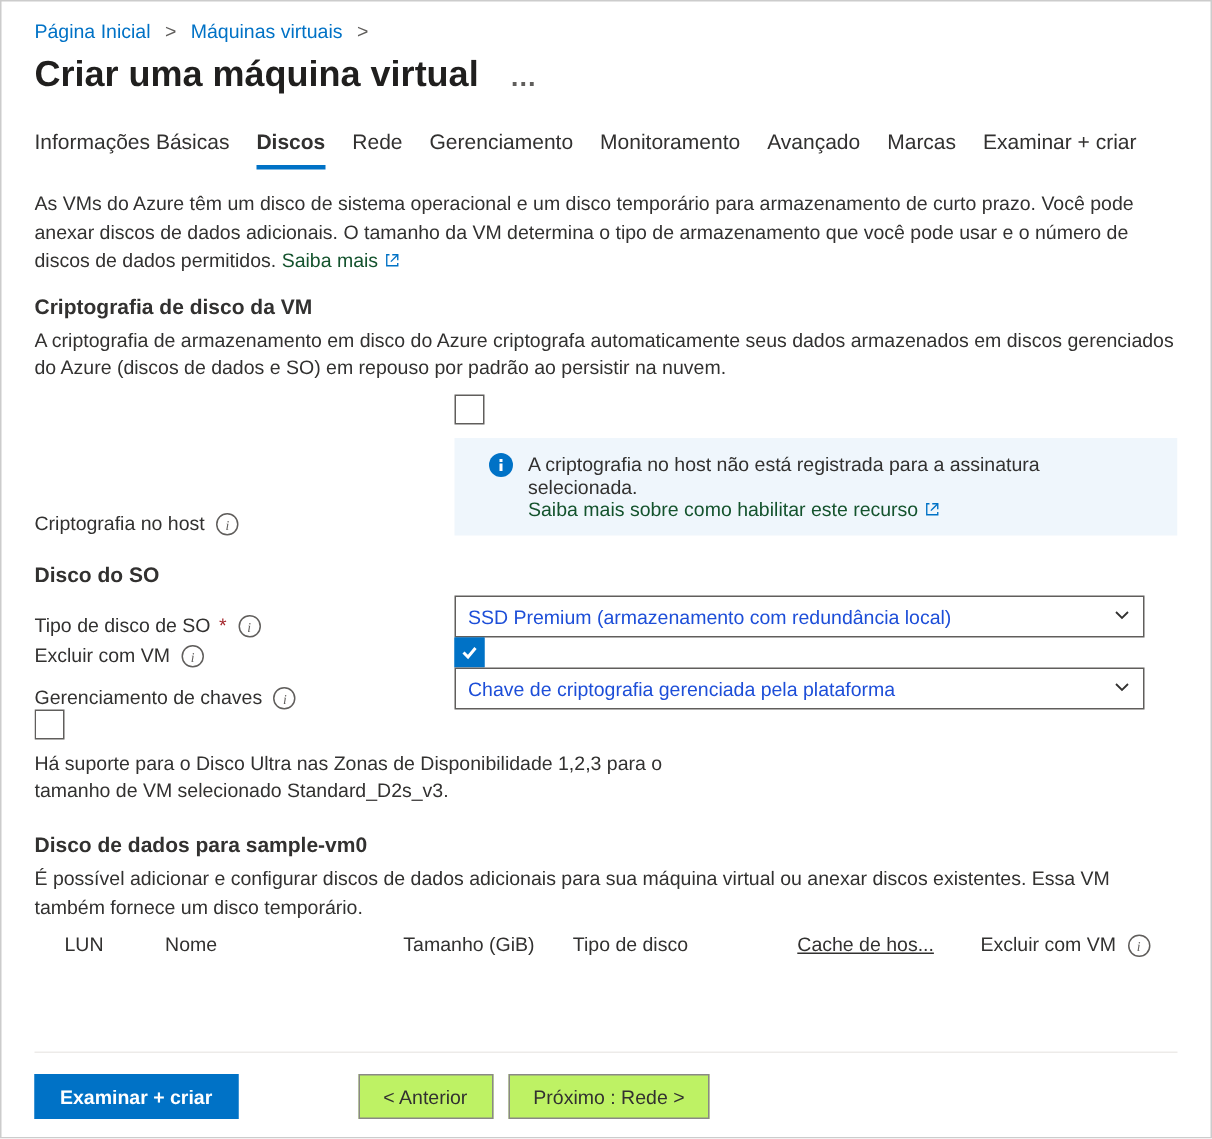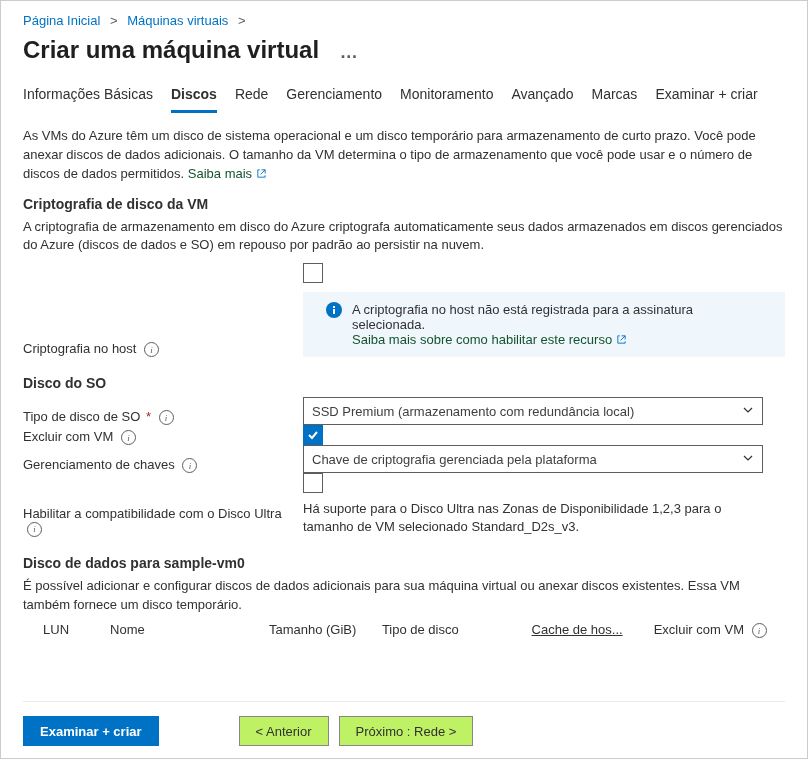--- a/index.html
+++ b/index.html
@@ -147,36 +147,35 @@
   .select {
     width: 460px;
     height: 28px;
     border: 1px solid #605e5c;
     background: #fff;
     display: flex;
     align-items: center;
     justify-content: space-between;
     padding: 0 8px;
     font-size: 13px;
-    color: #404040;
+    color: #1d4ed8;
     box-sizing: border-box;
   }
   .note {
     font-size: 13px;
     color: #323130;
     margin-top: 4px;
     line-height: 1.4;
     max-width: 460px;
   }
   .table-head {
     display: flex;
     font-size: 13px;
     color: #323130;
     margin-top: 8px;
-    justify-content: flex-end;
   }
   .table-head .col { padding-right: 12px; }
   .c1 { width: 60px; padding-left: 20px; }
   .c2 { width: 160px; }
   .c3 { width: 110px; }
   .c4 { width: 150px; }
   .c5 { width: 120px; text-decoration: underline; }
   .c6 { width: 130px; }
   .footer {
     border-top: 1px solid #edebe9;
@@ -331,24 +330,20 @@
           <span>
             <svg width="12" height="12" viewBox="0 0 12 12">
                 <path d="M2 4l4 4 4-4" stroke="#323130" stroke-width="1.2" fill="none"></path>
               </svg>
           </span>
         </div>
       </div>
     </div>
 
     <div class="form-row">
-      <div class="label-col">
-        <span>Habilitar a compatibilidade com o Disco Ultra</span>
-        <span class="info-icon">i</span>
-      </div>
       <div class="ctrl-col">
         <div class="checkbox">
           
         </div>
         <div class="note">Há suporte para o Disco Ultra nas Zonas de Disponibilidade 1,2,3 para o tamanho de VM selecionado Standard_D2s_v3.</div>
       </div>
     </div>
 
     <h3 class="section tight">Disco de dados para sample-vm0</h3>
     <p class="desc">É possível adicionar e configurar discos de dados adicionais para sua máquina virtual ou anexar discos existentes. Essa VM também fornece um disco temporário.</p>

